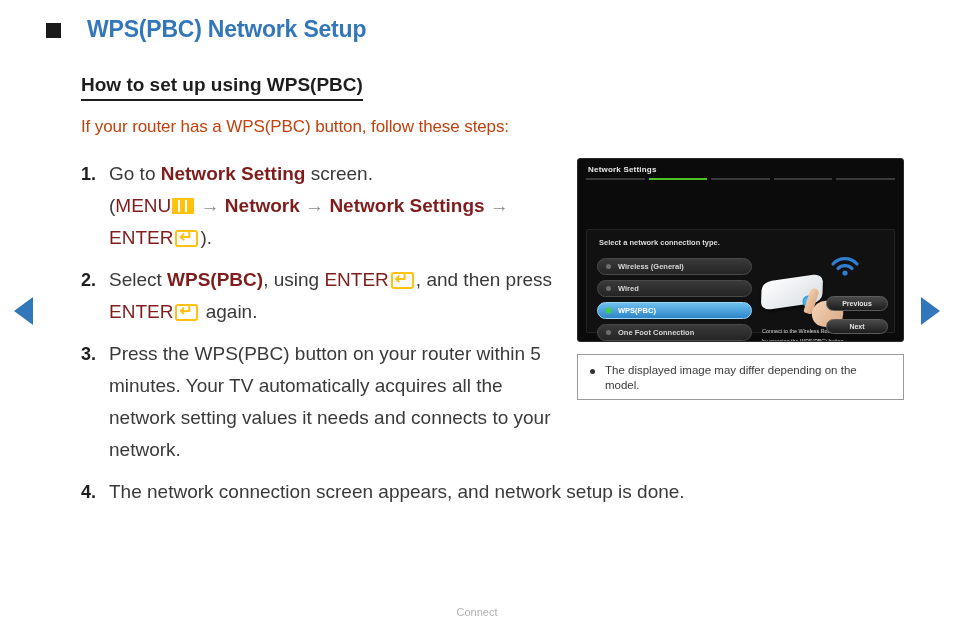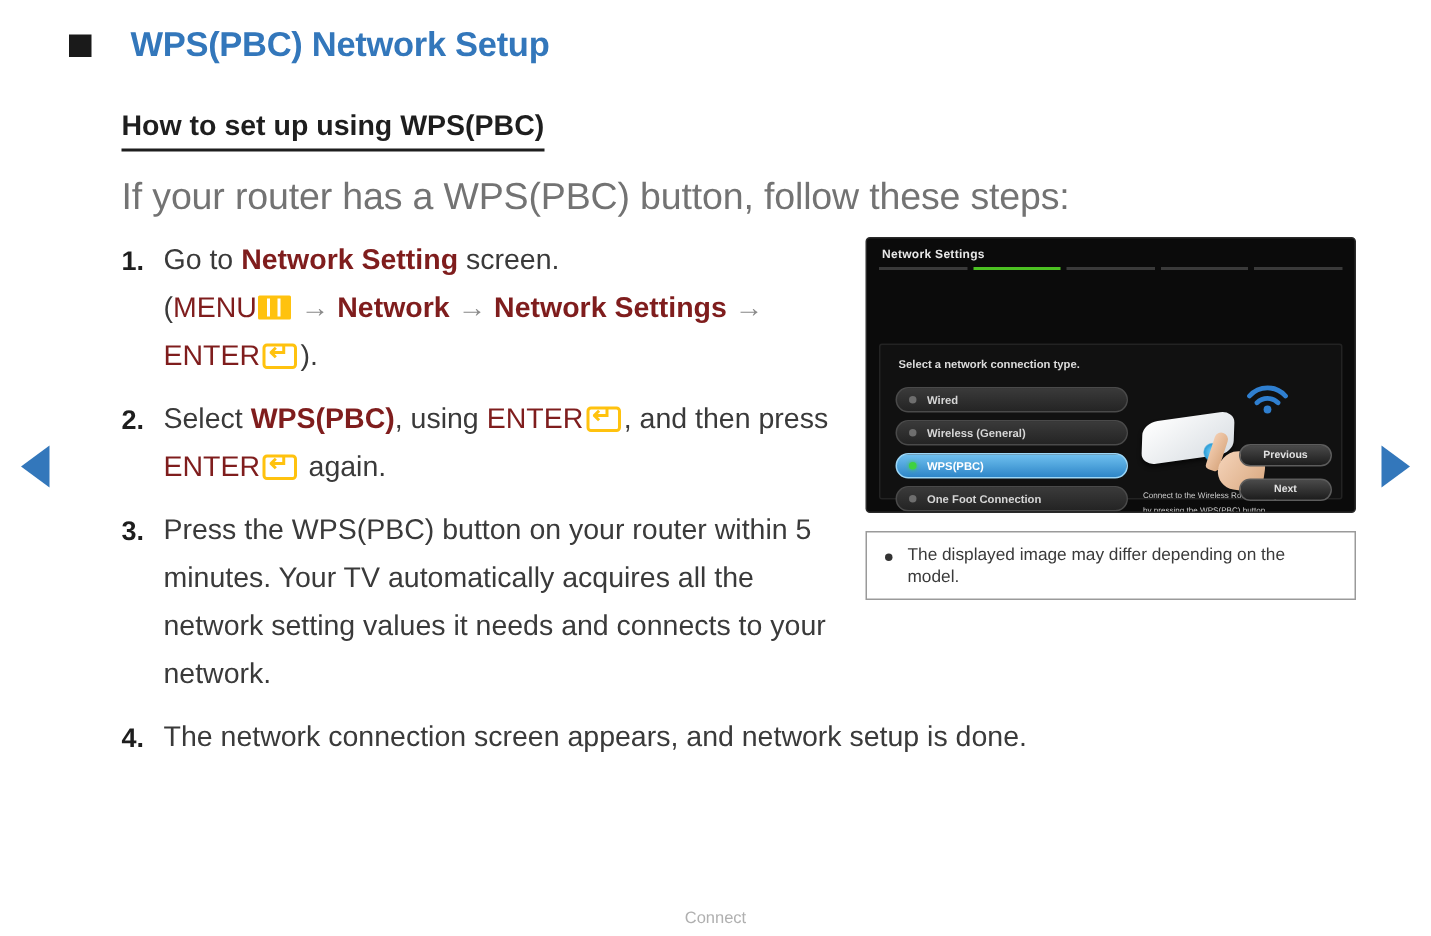--- a/index.html
+++ b/index.html
@@ -26,21 +26,21 @@
   .subheading {
     position: absolute; left: 81px; top: 74px;
     font-size: 19px; font-weight: bold; color: #1e1e1e;
     border-bottom: 2px solid #1e1e1e; padding-bottom: 3px;
     display: inline-block;
   }
 
   
   .intro {
     position: absolute; left: 81px; top: 117px;
-    font-size: 25px; color: #737373; letter-spacing: -0.1px;
+    font-size: 17px; color: #c2410c; letter-spacing: -0.1px;
   }
 
   
   .steps { position: absolute; left: 81px; top: 158px; width: 480px; }
   .step { display: flex; margin-bottom: 10px; }
   .step-num {
     font-size: 18px; font-weight: bold; color: #1e1e1e;
     width: 28px; flex: none; text-align: left; line-height: 32px;
   }
   .step-body { font-size: 19px; color: #3a3a3a; line-height: 32px; }
@@ -241,25 +241,25 @@
       <div class="tv-seg"></div>
       <div class="tv-seg"></div>
     </div>
 
     <div class="tv-inner">
       <div class="tv-prompt">Select a network connection type.</div>
 
       <div class="tv-list">
         <div class="tv-item">
           <span class="tv-dot"></span>
-          <span>Wired</span>
+          <span>Wireless (General)</span>
         </div>
         <div class="tv-item">
           <span class="tv-dot"></span>
-          <span>Wireless (General)</span>
+          <span>Wired</span>
         </div>
         <div class="tv-item sel">
           <span class="tv-dot"></span>
           <span>WPS(PBC)</span>
         </div>
         <div class="tv-item">
           <span class="tv-dot"></span>
           <span>One Foot Connection</span>
         </div>
       </div>

